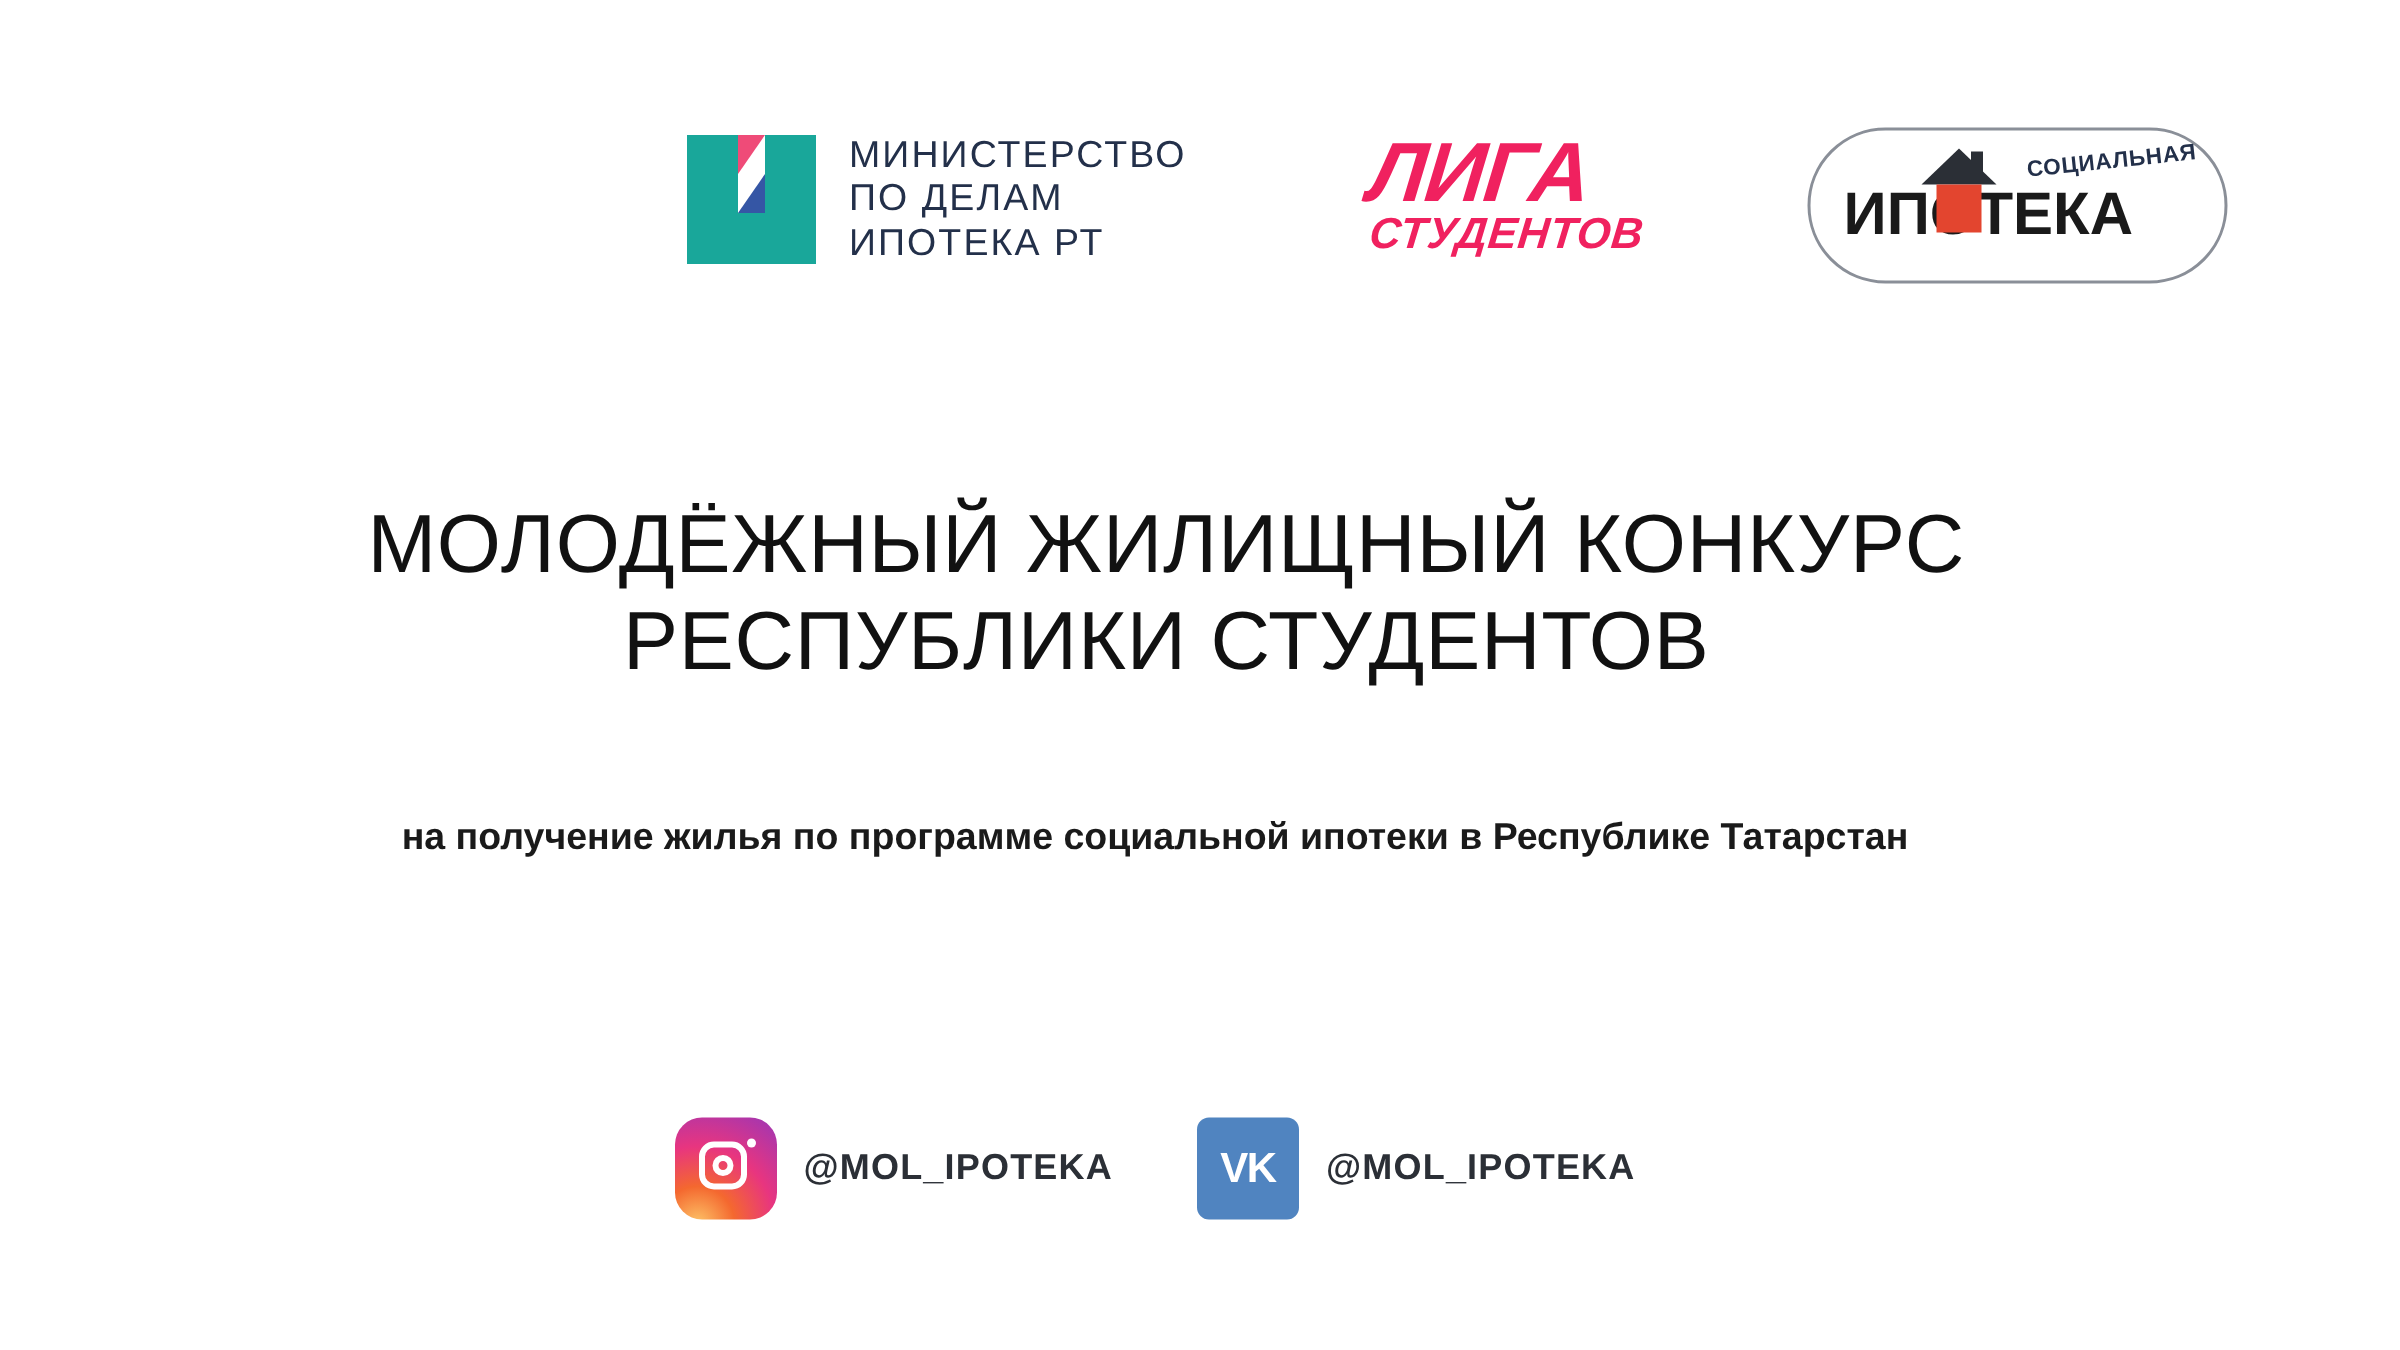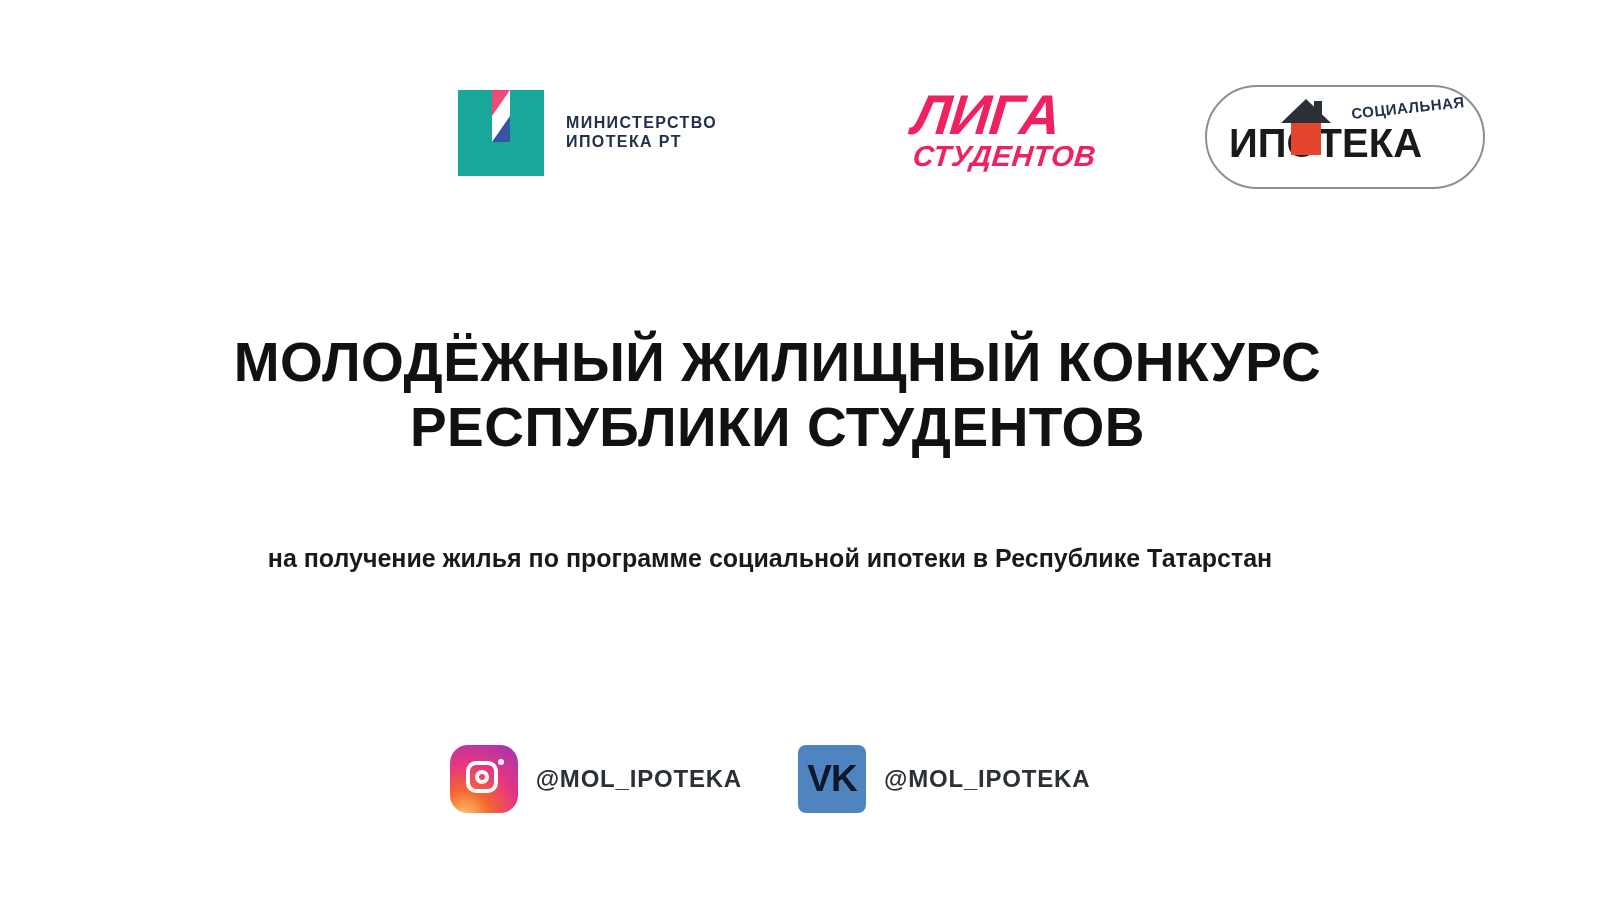--- a/index.html
+++ b/index.html
@@ -112,22 +112,22 @@
     border-bottom: 26px solid transparent;
   }
   .min-tri-blue {
     position: absolute;
     left: 34px; top: 26px;
     width: 0; height: 0;
     border-right: 18px solid #3556a5;
     border-top: 26px solid transparent;
   }
   .min-text {
-    font-size: 16px;
-    font-weight: 700;
+    font-size: 25px;
+    font-weight: 400;
     line-height: 1.18;
     letter-spacing: 1.4px;
     color: #23304a;
     white-space: nowrap;
   }
 
   
   .logo-liga { left: 905px; top: 22px; width: 200px; height: 105px; }
   .liga-wrap { position: relative; width: 200px; height: 105px; }
   .liga-top {
@@ -210,21 +210,21 @@
   
   .title-block {
     position: absolute;
     left: 0;
     top: 330px;
     width: 1540px;
     text-align: center;
   }
   .main-title {
     font-size: 55px;
-    font-weight: 700;
+    font-weight: 400;
     line-height: 1.18;
     letter-spacing: 0.5px;
     color: #111111;
     margin: 0;
     padding-left: 15px;
   }
   .subtitle {
     margin: 44px 0 0 0;
     font-size: 25px;
     font-weight: 700;
@@ -285,22 +285,22 @@
     position: absolute;
     right: 14px; top: 14px;
     width: 6px; height: 6px;
     background: #ffffff;
     border-radius: 50%;
   }
   .vk-icon {
     width: 68px; height: 68px;
     border-radius: 8px;
     background: #5084c0;
-    color: #0f172a;
-    font-size: 37px;
+    color: #ffffff;
+    font-size: 28px;
     font-weight: 700;
     display: flex;
     align-items: center;
     justify-content: center;
     flex: none;
     letter-spacing: -1px;
   }
 </style>
 </head>
 <body>
@@ -313,20 +313,21 @@
     <div class="logo logo-ministry">
       <div class="min-mark">
         <div class="min-sq min-sq-a"></div>
         <div class="min-sq min-sq-b"></div>
         <div class="min-sq min-sq-c"></div>
         <div class="min-tri-pink"></div>
         <div class="min-tri-blue"></div>
       </div>
       <div class="min-text">
         <div>МИНИСТЕРСТВО</div>
+        <div>ПО ДЕЛАМ</div>
         <div>ИПОТЕКА РТ</div>
       </div>
     </div>
 
     <div class="logo logo-liga">
       <div class="liga-wrap">
         <div class="liga-top">ЛИГА</div>
         <div class="liga-bottom">СТУДЕНТОВ</div>
       </div>
     </div>

